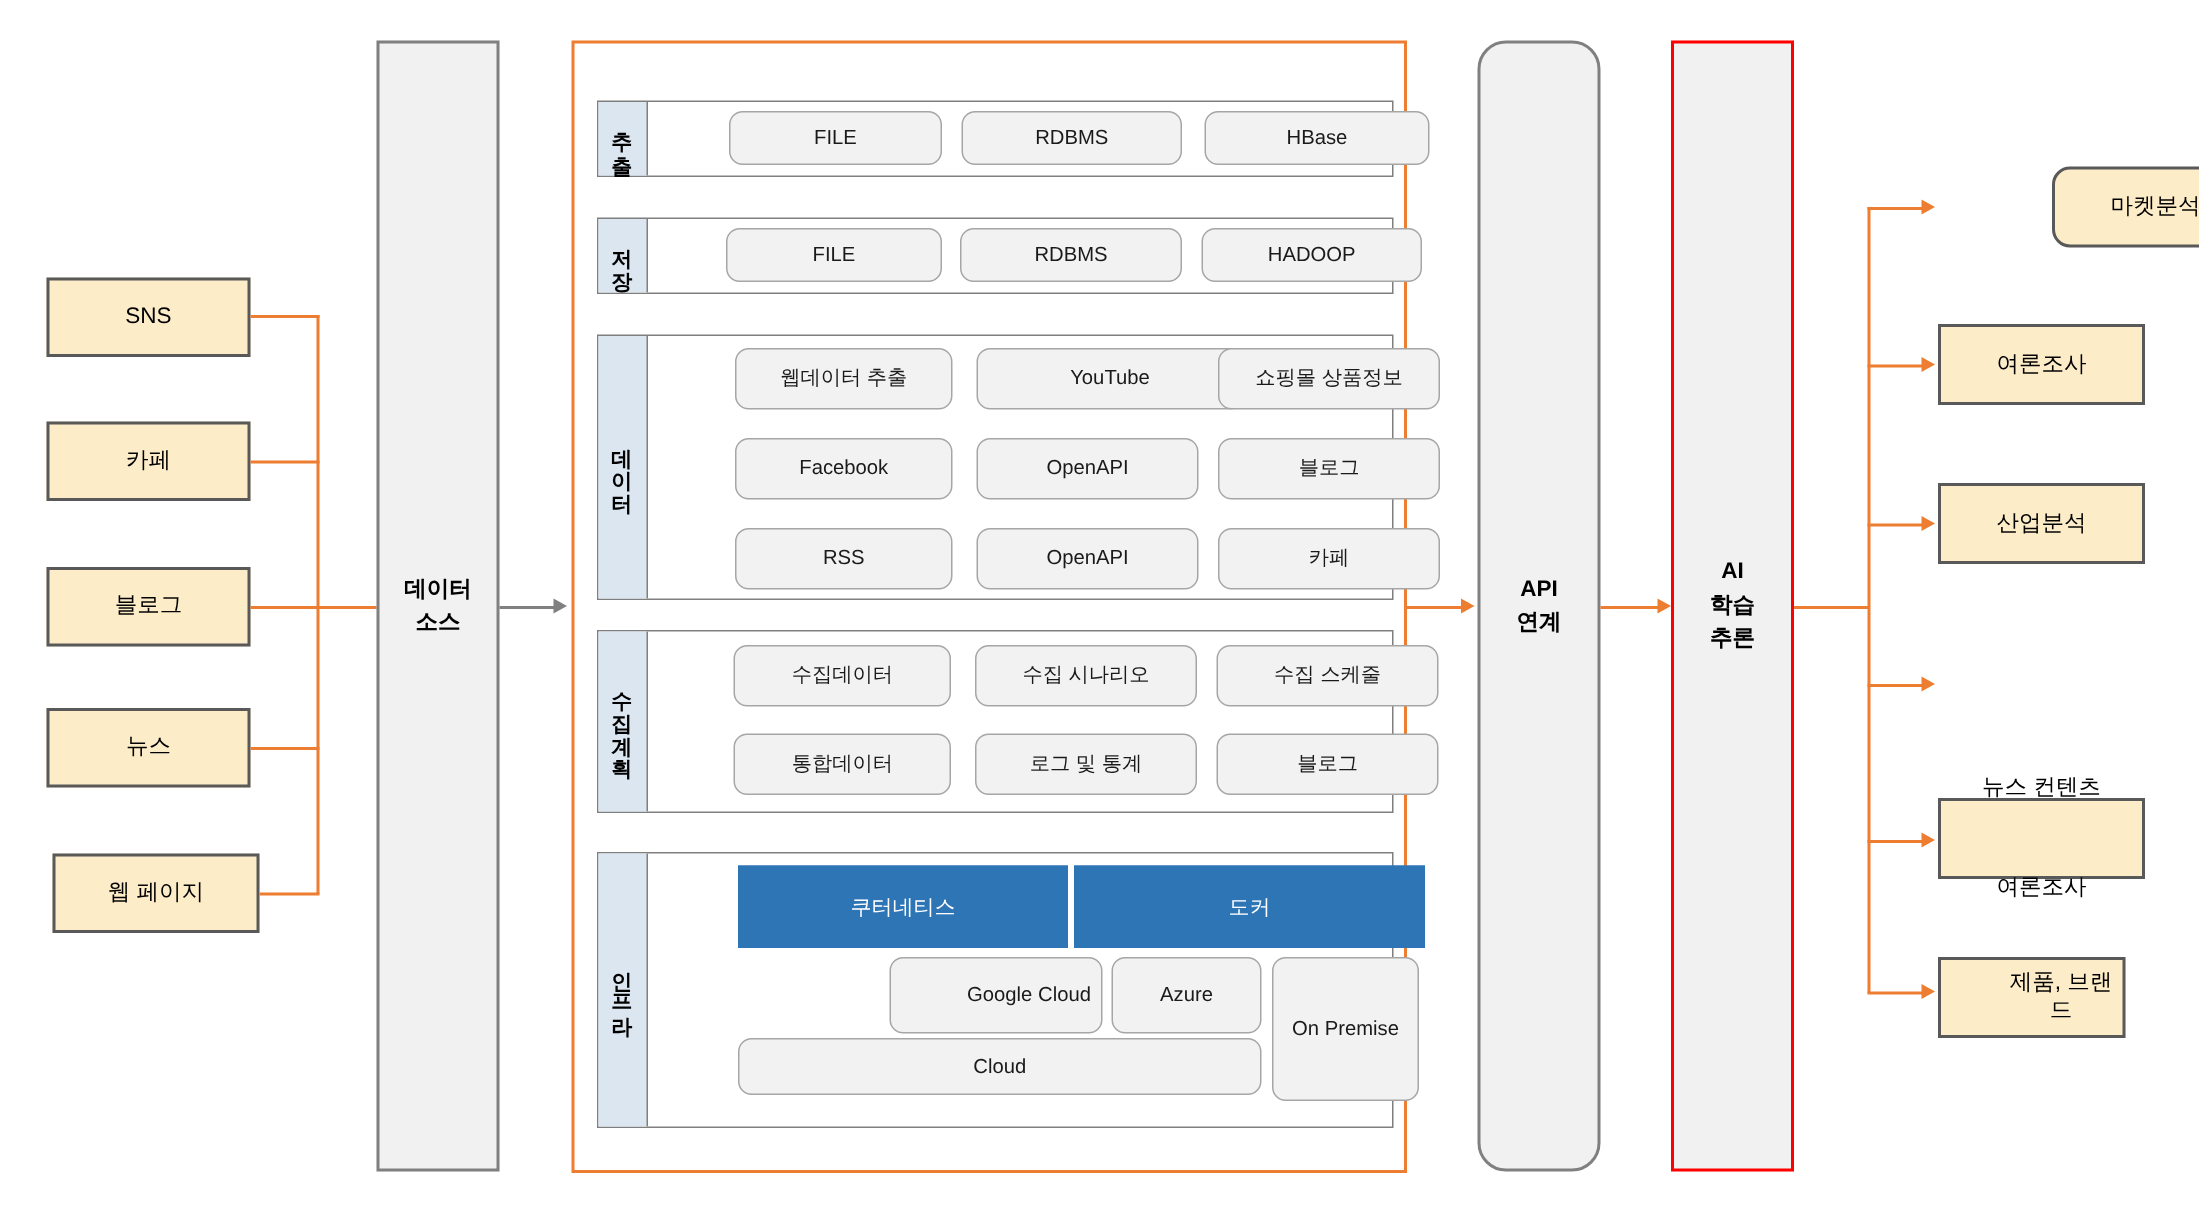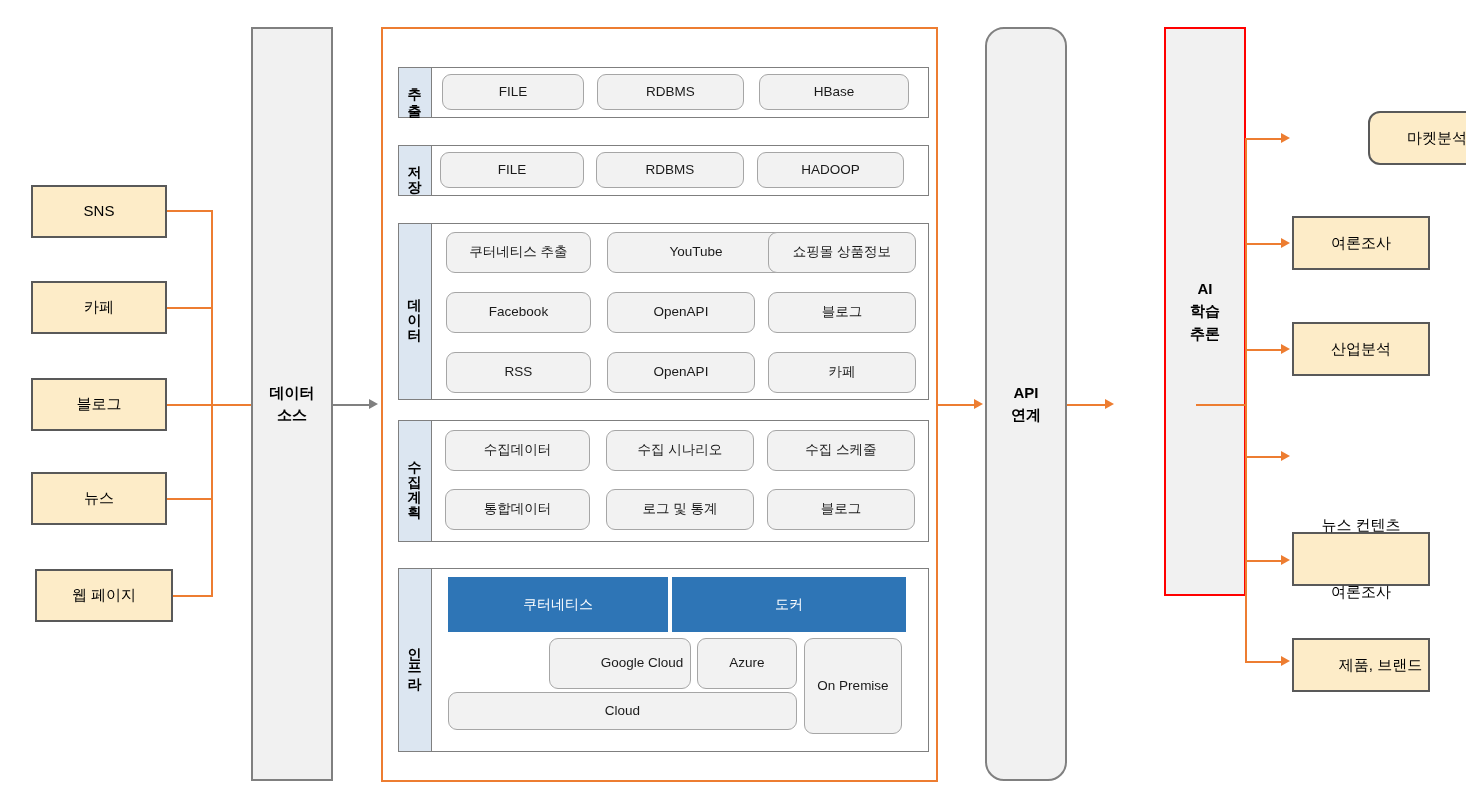--- a/index.html
+++ b/index.html
@@ -60,21 +60,21 @@
     flex: none;
     background: #dce6f1;
     border-right: 1.5px solid #7f7f7f;
     box-sizing: border-box;
     display: flex; align-items: center; justify-content: center;
     font-size: 14px; font-weight: bold; color: #000;
     writing-mode: vertical-rl;
     letter-spacing: 1px;
     line-height: 1;
   }
-  .section-body { position: relative; flex: 1 1 auto; }
+  .section-body { position: relative; flex: 1 1 auto; margin-left: 44px; }
 
   
   .chip {
     position: absolute;
     box-sizing: border-box;
     background: #f2f2f2;
     border: 1.5px solid #a6a6a6;
     border-radius: 9px;
     display: flex; align-items: center; justify-content: center;
     font-size: 13.5px; color: #1a1a1a; text-align: center;
@@ -174,21 +174,21 @@
         <div class="chip" style="left:325px; top:6px; width:147px; height:36px;">
           <span>HADOOP</span>
         </div>
       </div>
     </div>
 
     <div class="section" style="left:15px; top:194px; width:531px; height:177px;">
       <div class="section-label">데이터</div>
       <div class="section-body">
         <div class="chip" style="left:14px; top:8px; width:145px; height:41px;">
-          <span class="squiggle">쿠터네티스 추출</span>
+          <span class="squiggle">웹데이터 추출</span>
         </div>
         <div class="chip" style="left:175px; top:8px; width:178px; height:41px;">
           <span>YouTube</span>
         </div>
         <div class="chip" style="left:336px; top:8px; width:148px; height:41px;">
           <span>쇼핑몰 상품정보</span>
         </div>
 
         <div class="chip" style="left:14px; top:68px; width:145px; height:41px;text-align:center;">
           <span>Facebook</span>
@@ -269,21 +269,21 @@
   <div class="arrow" style="left:974px; top:399px;"></div>
 
   <div class="node pillar" style="left:985px; top:27px; width:82px; height:754px;border-radius:19px;">
     <span class="lbl-line">API</span>
     <span class="lbl-line">연계</span>
   </div>
 
   <div class="ln h" style="left:1067px; top:404px; width:40px;"></div>
   <div class="arrow" style="left:1105px; top:399px;"></div>
 
-  <div class="node pillar ai" style="left:1164px; top:27px; width:82px; height:569px;text-align:right;">
+  <div class="node pillar ai" style="left:1114px; top:27px; width:82px; height:754px;text-align:right;">
     <span class="lbl-line">AI</span>
     <span class="lbl-line">학습</span>
     <span class="lbl-line">추론</span>
   </div>
 
   <div class="ln h" style="left:1196px; top:404px; width:50px;"></div>
   <div class="ln v" style="left:1245px; top:138px; height:524px;"></div>
 
   <div class="ln h" style="left:1245px; top:138px; width:38px;"></div>
   <div class="arrow" style="left:1281px; top:133px;"></div>
@@ -309,17 +309,17 @@
   <div class="node src-box" style="left:1292px; top:216px; width:138px; height:54px; flex-direction:column;">
     <span class="lbl-line">여론조사</span>
   </div>
   <div class="node src-box" style="left:1292px; top:322px; width:138px; height:54px; flex-direction:column;">
     <span class="lbl-line">산업분석</span>
   </div>
   <div class="node src-box" style="left:1292px; top:532px; width:138px; height:54px; flex-direction:column;gap:48px;">
     <span class="lbl-line">뉴스 컨텐츠</span>
     <span class="lbl-line">여론조사</span>
   </div>
-  <div class="node src-box" style="left:1292px; top:638px; width:138px; height:54px; flex-direction:column;padding-left:39px;">
+  <div class="node src-box" style="left:1292px; top:638px; width:125px; height:54px; flex-direction:column;padding-left:39px;">
     <span class="lbl-line">제품, 브랜드</span>
   </div>
 
 </div>
 
 </body></html>

